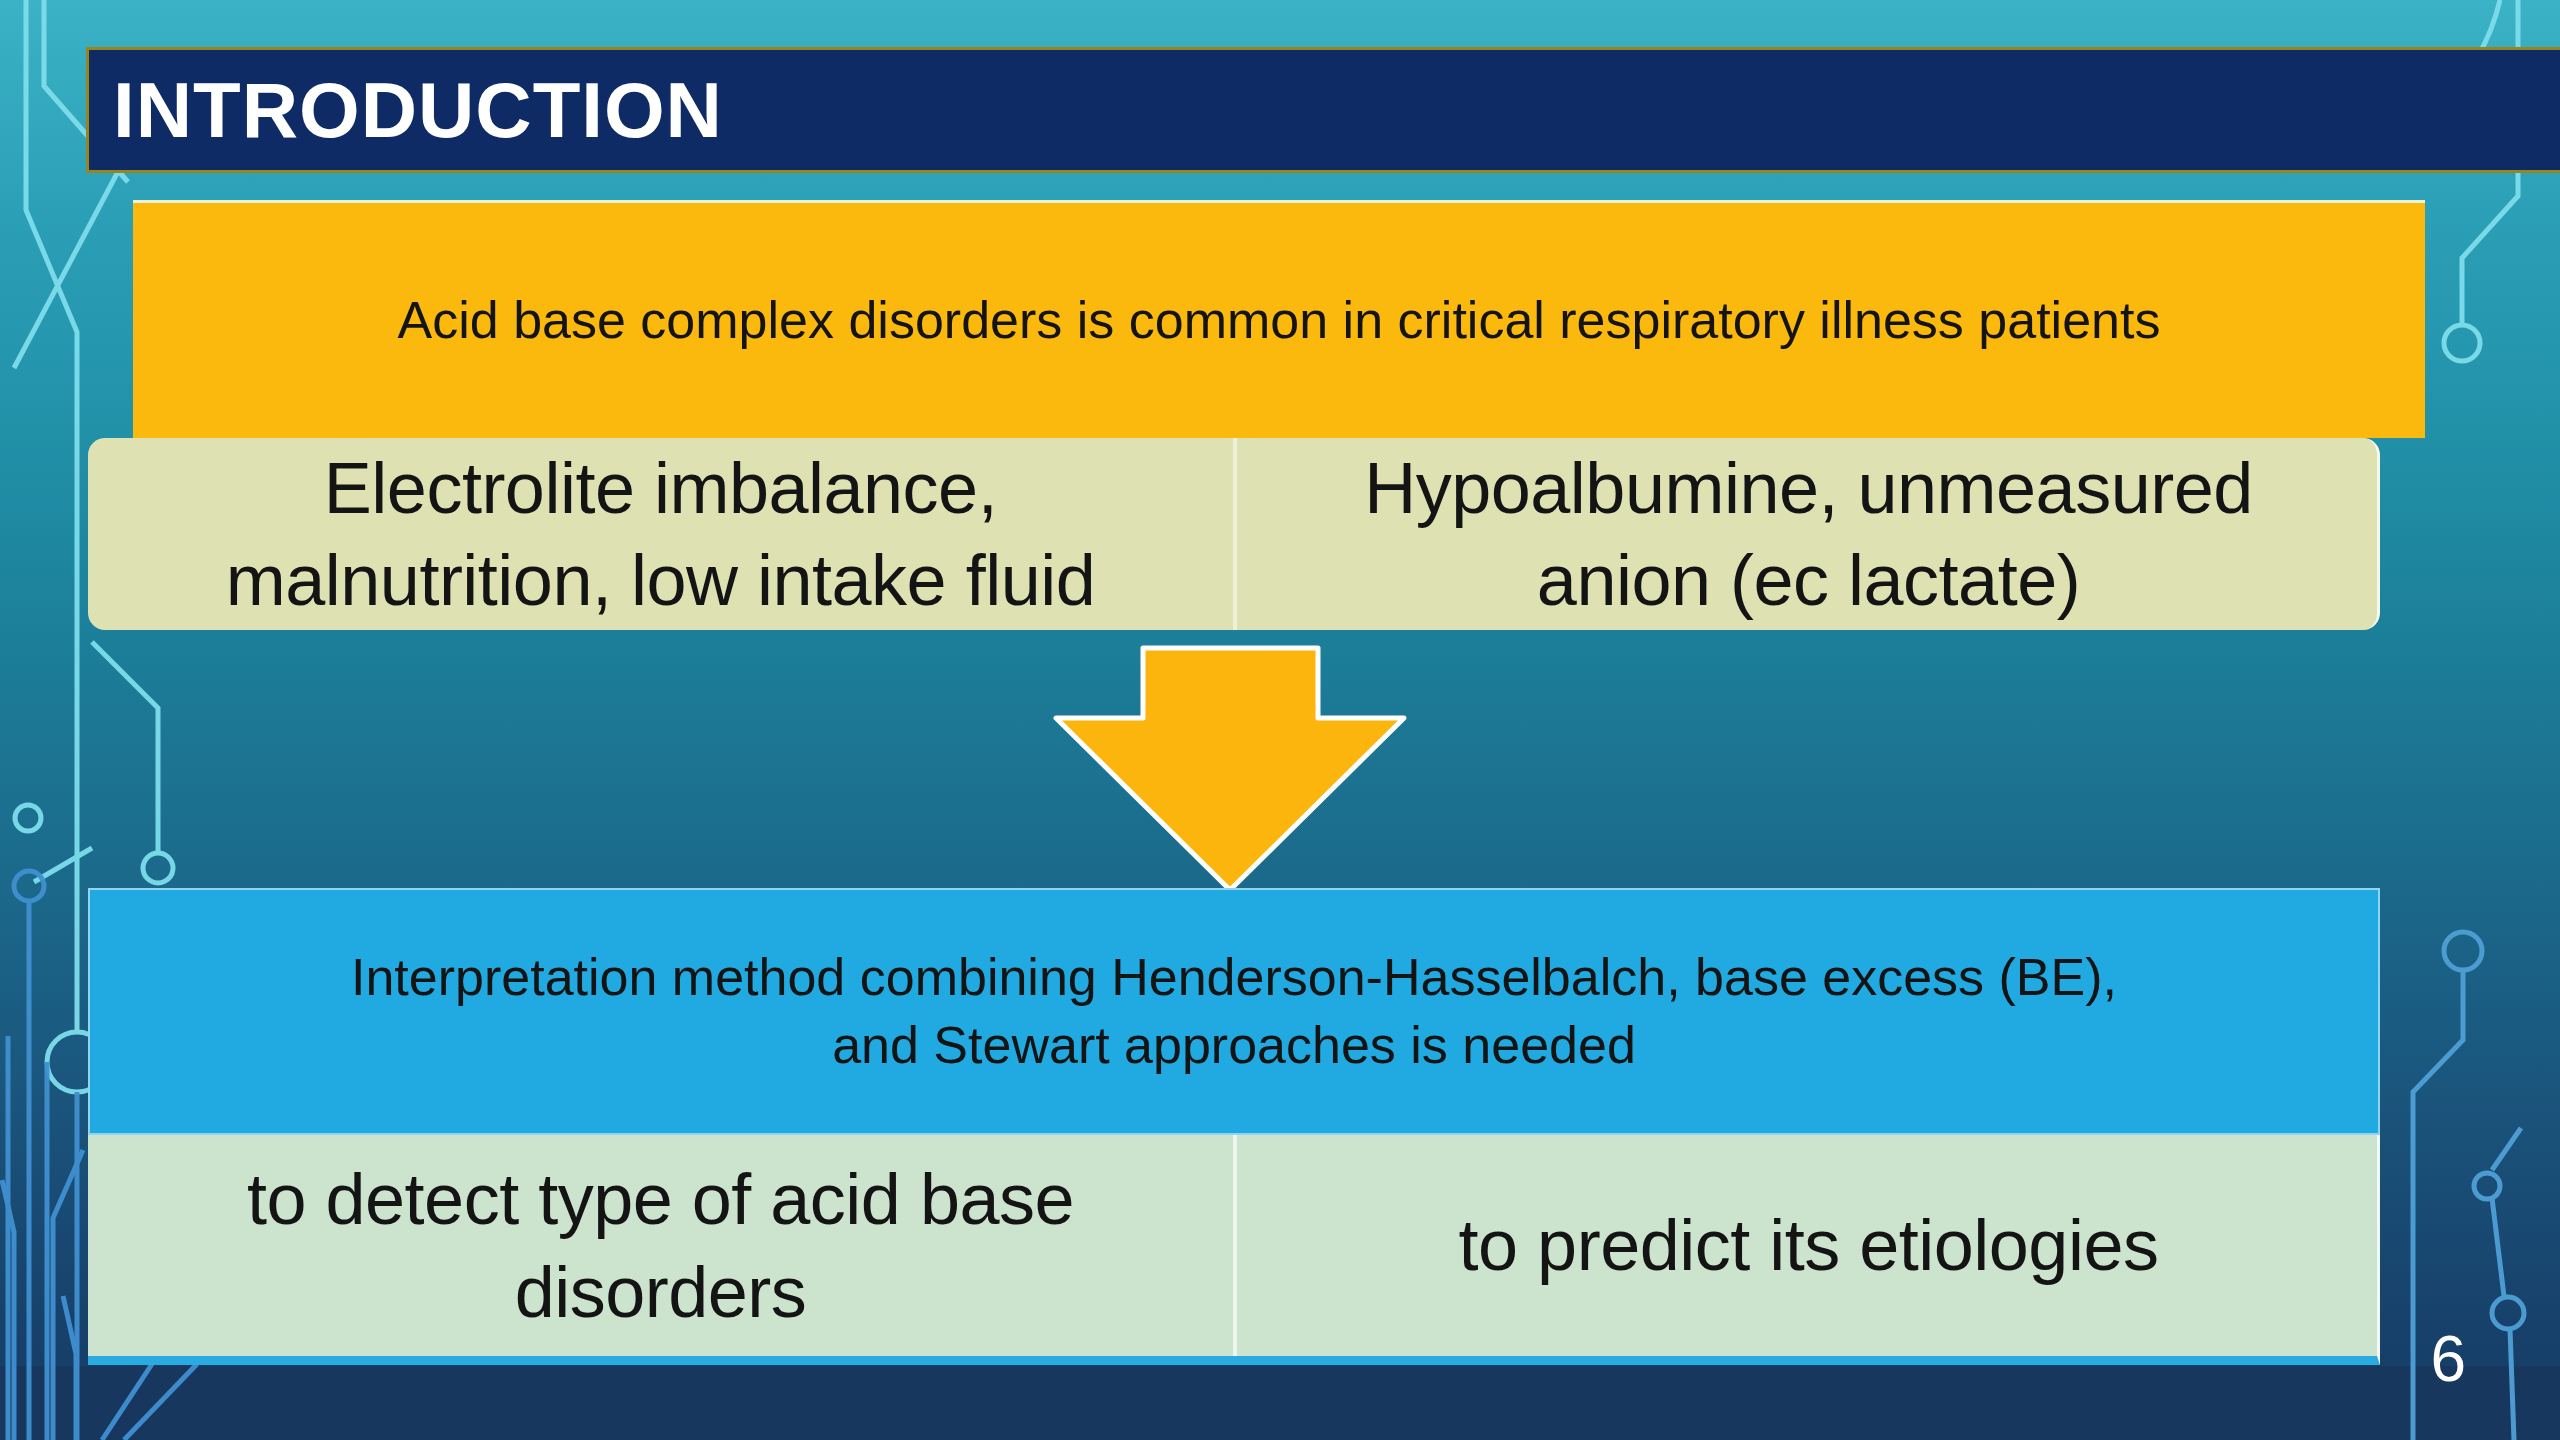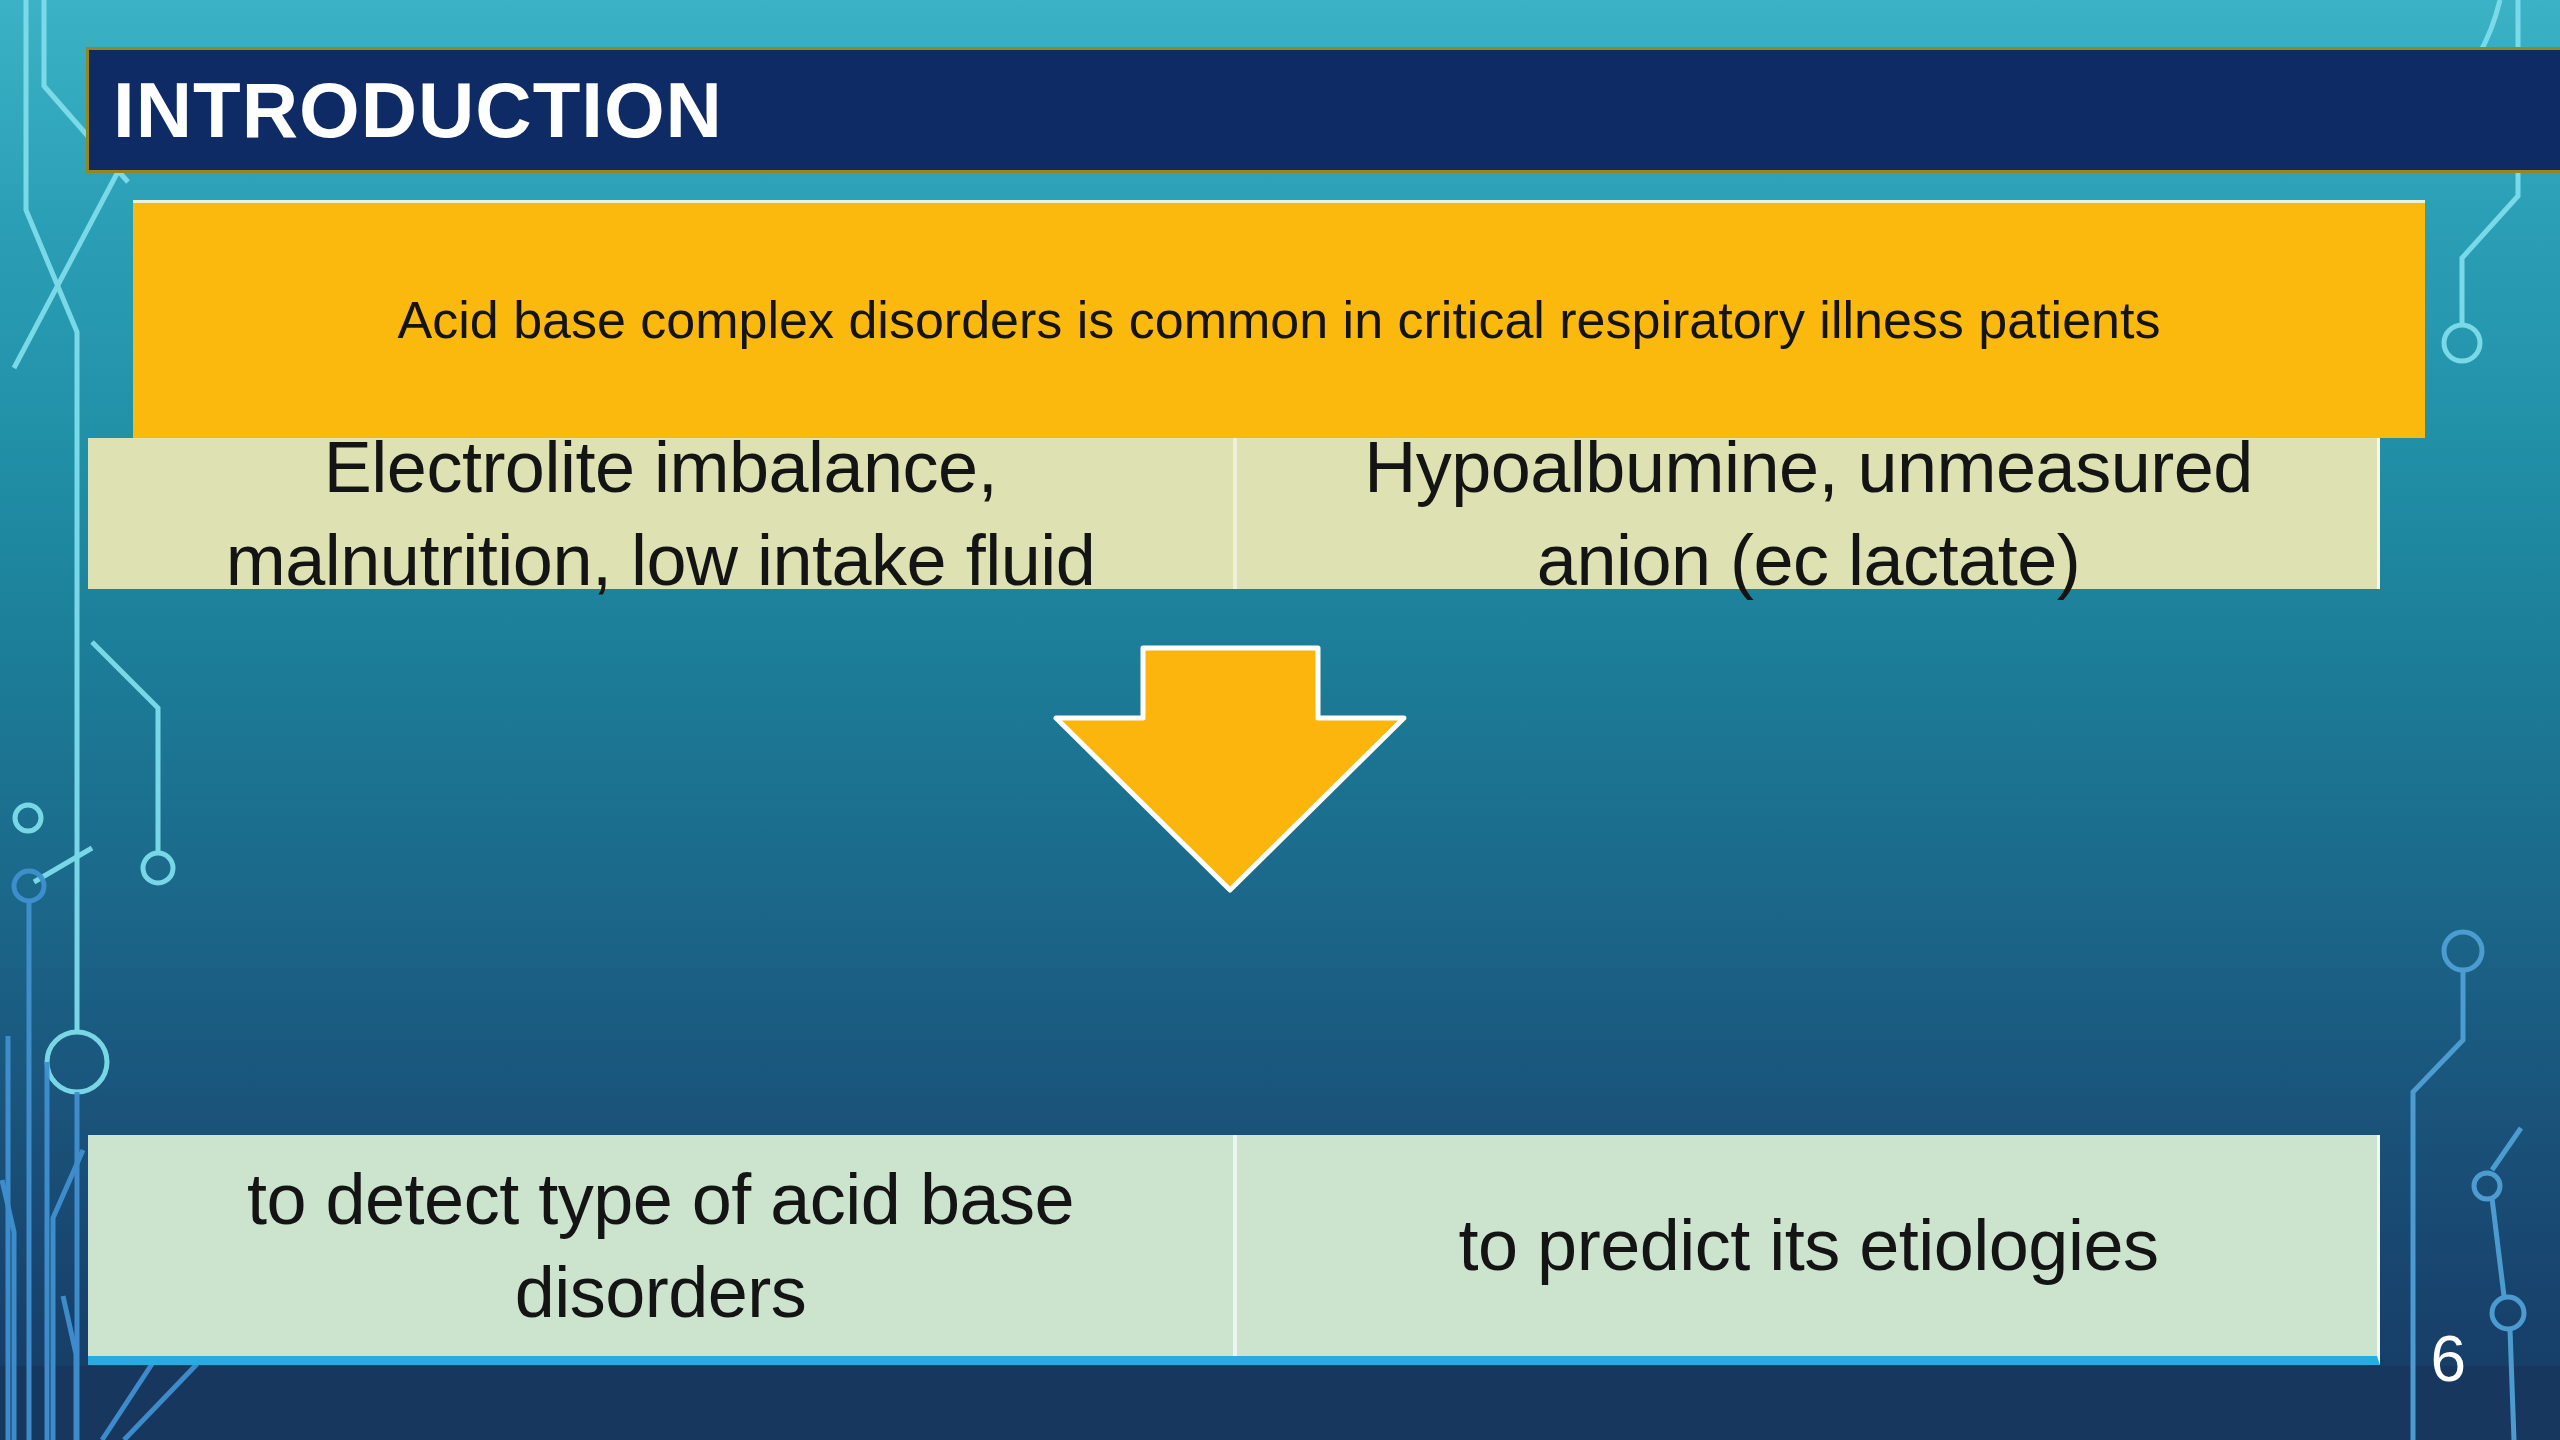--- a/index.html
+++ b/index.html
@@ -15,21 +15,21 @@
     background:#0E2B66;border:3px solid #97861F;z-index:3;
     display:flex;align-items:center;padding-left:24px;
   }
   #title-bar .title{font-size:78px;font-weight:bold;color:#FFFFFF;letter-spacing:1px;}
   .banner,.row{position:absolute;left:88px;width:2292px;z-index:3;box-sizing:border-box;}
   #top-banner{
     top:200px;height:238px;background:#FBB80D;border-top:3px solid #EDF1D8;
     display:flex;align-items:center;justify-content:center;text-align:center;
     font-size:52px;line-height:1.3;padding:0 180px;margin-left:45px;
   }
-  #causes-row{top:438px;height:151px;background:#DEE2B2;display:flex;border-right:3px solid rgba(255,255,255,.75);}
+  #causes-row{top:438px;height:192px;background:#DEE2B2;display:flex;border-right:3px solid rgba(255,255,255,.75);border-radius:17px;}
   #goals-row{
     top:1135px;height:230px;background:#CCE3CE;display:flex;
     border-bottom:9px solid #29ABE2;border-right:3px solid rgba(255,255,255,.75);
   }
   .cell{
     flex:0 0 50%;display:flex;align-items:center;justify-content:center;text-align:center;
     font-size:72px;line-height:1.28;padding:0 40px;box-sizing:border-box;letter-spacing:-0.5px;
   }
   .cell.left{flex-basis:1145px;}
   .cell.right{flex-basis:1147px;}
@@ -104,20 +104,21 @@
     <span class="title">INTRODUCTION</span>
   </div>
 
   <div id="top-banner" class="banner">Acid base complex disorders is common in critical respiratory illness patients</div>
 
   <div id="causes-row" class="row">
     <div class="cell left">Electrolite imbalance, malnutrition, low intake fluid</div>
     <div class="cell right">Hypoalbumine, unmeasured anion (ec lactate)</div>
   </div>
 
+  <div id="bottom-banner" class="banner">Interpretation method combining Henderson-Hasselbalch, base excess (BE), and Stewart approaches is needed</div>
 
   <div id="goals-row" class="row">
     <div class="cell left">to detect type of acid base disorders</div>
     <div class="cell right">to predict its etiologies</div>
   </div>
 
   <div id="page-number">6</div>
 
 </div>
 

